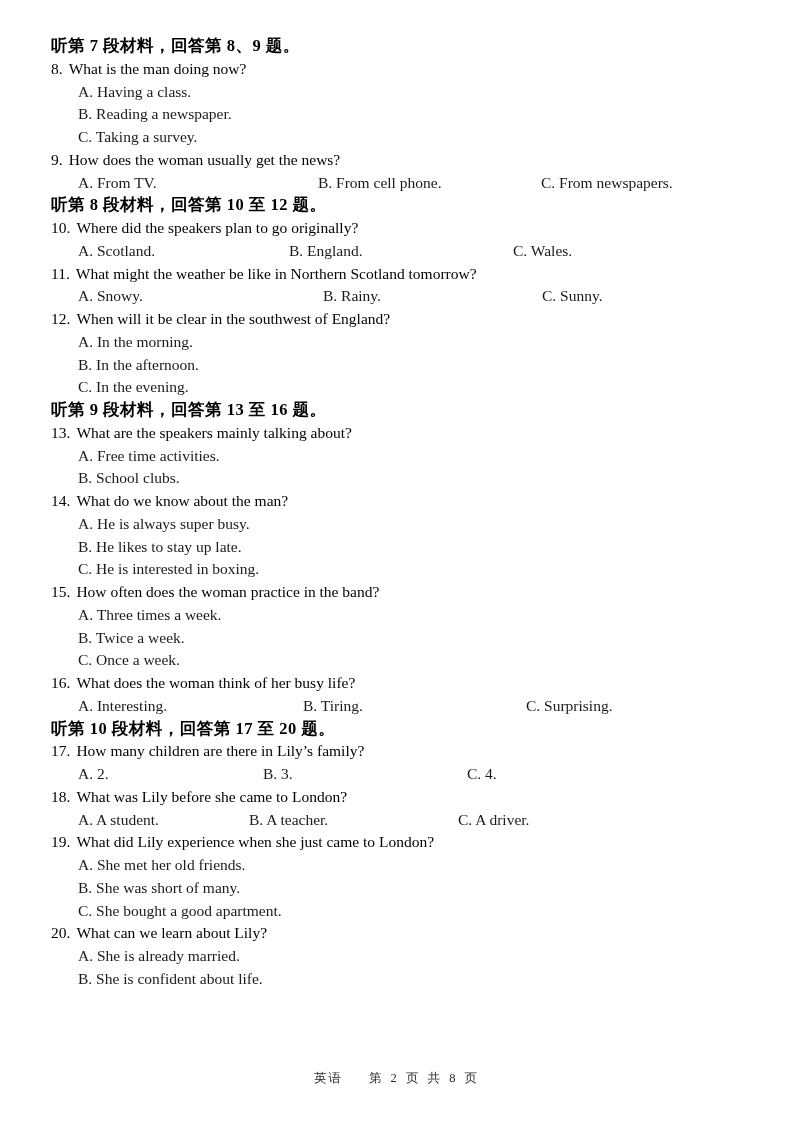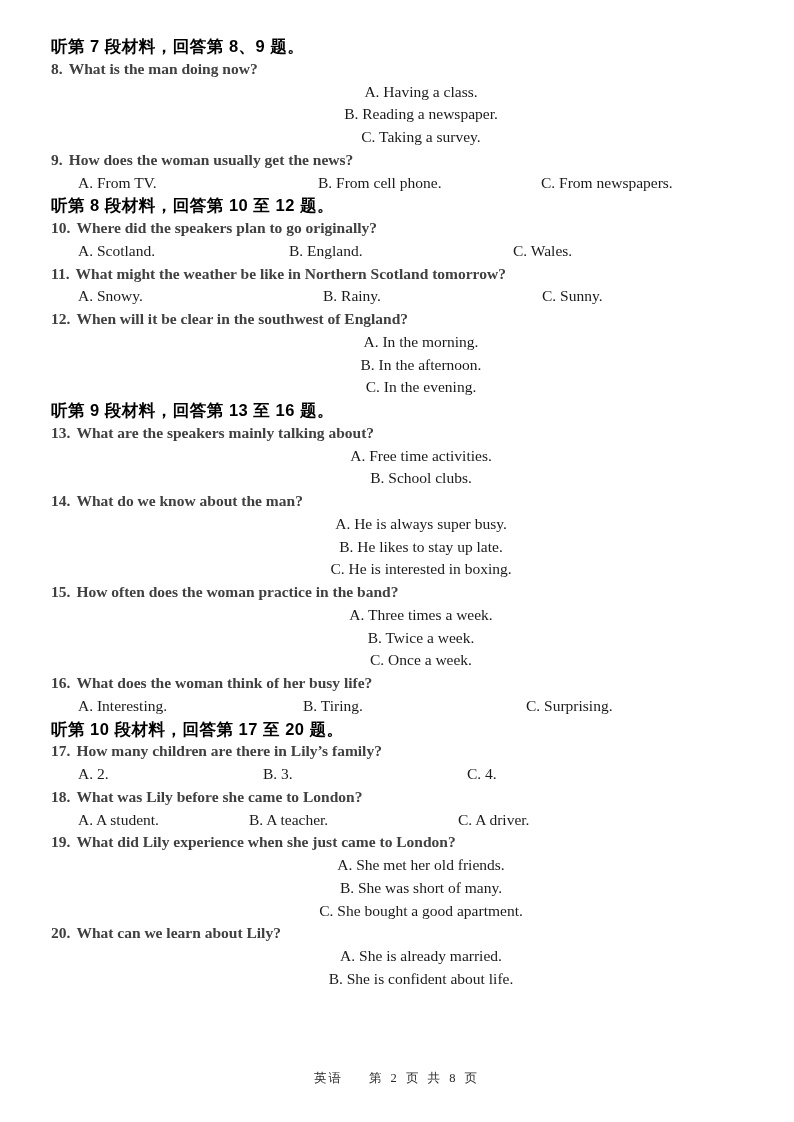--- a/index.html
+++ b/index.html
@@ -17,29 +17,29 @@
     position:absolute;
     top:35px; left:51px; right:30px;
   }
   .line {
     height:22.75px;
     line-height:22.75px;
     font-size:15.5px;
     white-space:nowrap;
   }
   .sec {
-    font-family:Liberation Sans, sans-serif;
+    font-family:Liberation Serif, serif;
     font-weight:bold;
     font-size:16.5px;
     color:#000;
     letter-spacing:0.5px;
   }
-  .q { font-weight:bold; color:#404040; }
+  .q { font-weight:normal; color:#000000; }
   .q .qnum { margin-right:6px; }
-  .opt { padding-left:27px;text-align:center; }
+  .opt { padding-left:27px; }
   .optrow { padding-left:27px; display:flex;align-items:flex-end; }
   .optrow .o { display:inline-block; white-space:nowrap; }
   
   .r9  .o:nth-child(1){width:240px} .r9  .o:nth-child(2){width:223px}
   .r10 .o:nth-child(1){width:211px} .r10 .o:nth-child(2){width:224px}
   .r11 .o:nth-child(1){width:245px} .r11 .o:nth-child(2){width:219px}
   .r16 .o:nth-child(1){width:225px} .r16 .o:nth-child(2){width:223px}
   .r17 .o:nth-child(1){width:185px} .r17 .o:nth-child(2){width:204px}
   .r18 .o:nth-child(1){width:171px} .r18 .o:nth-child(2){width:209px}
   .footer {

